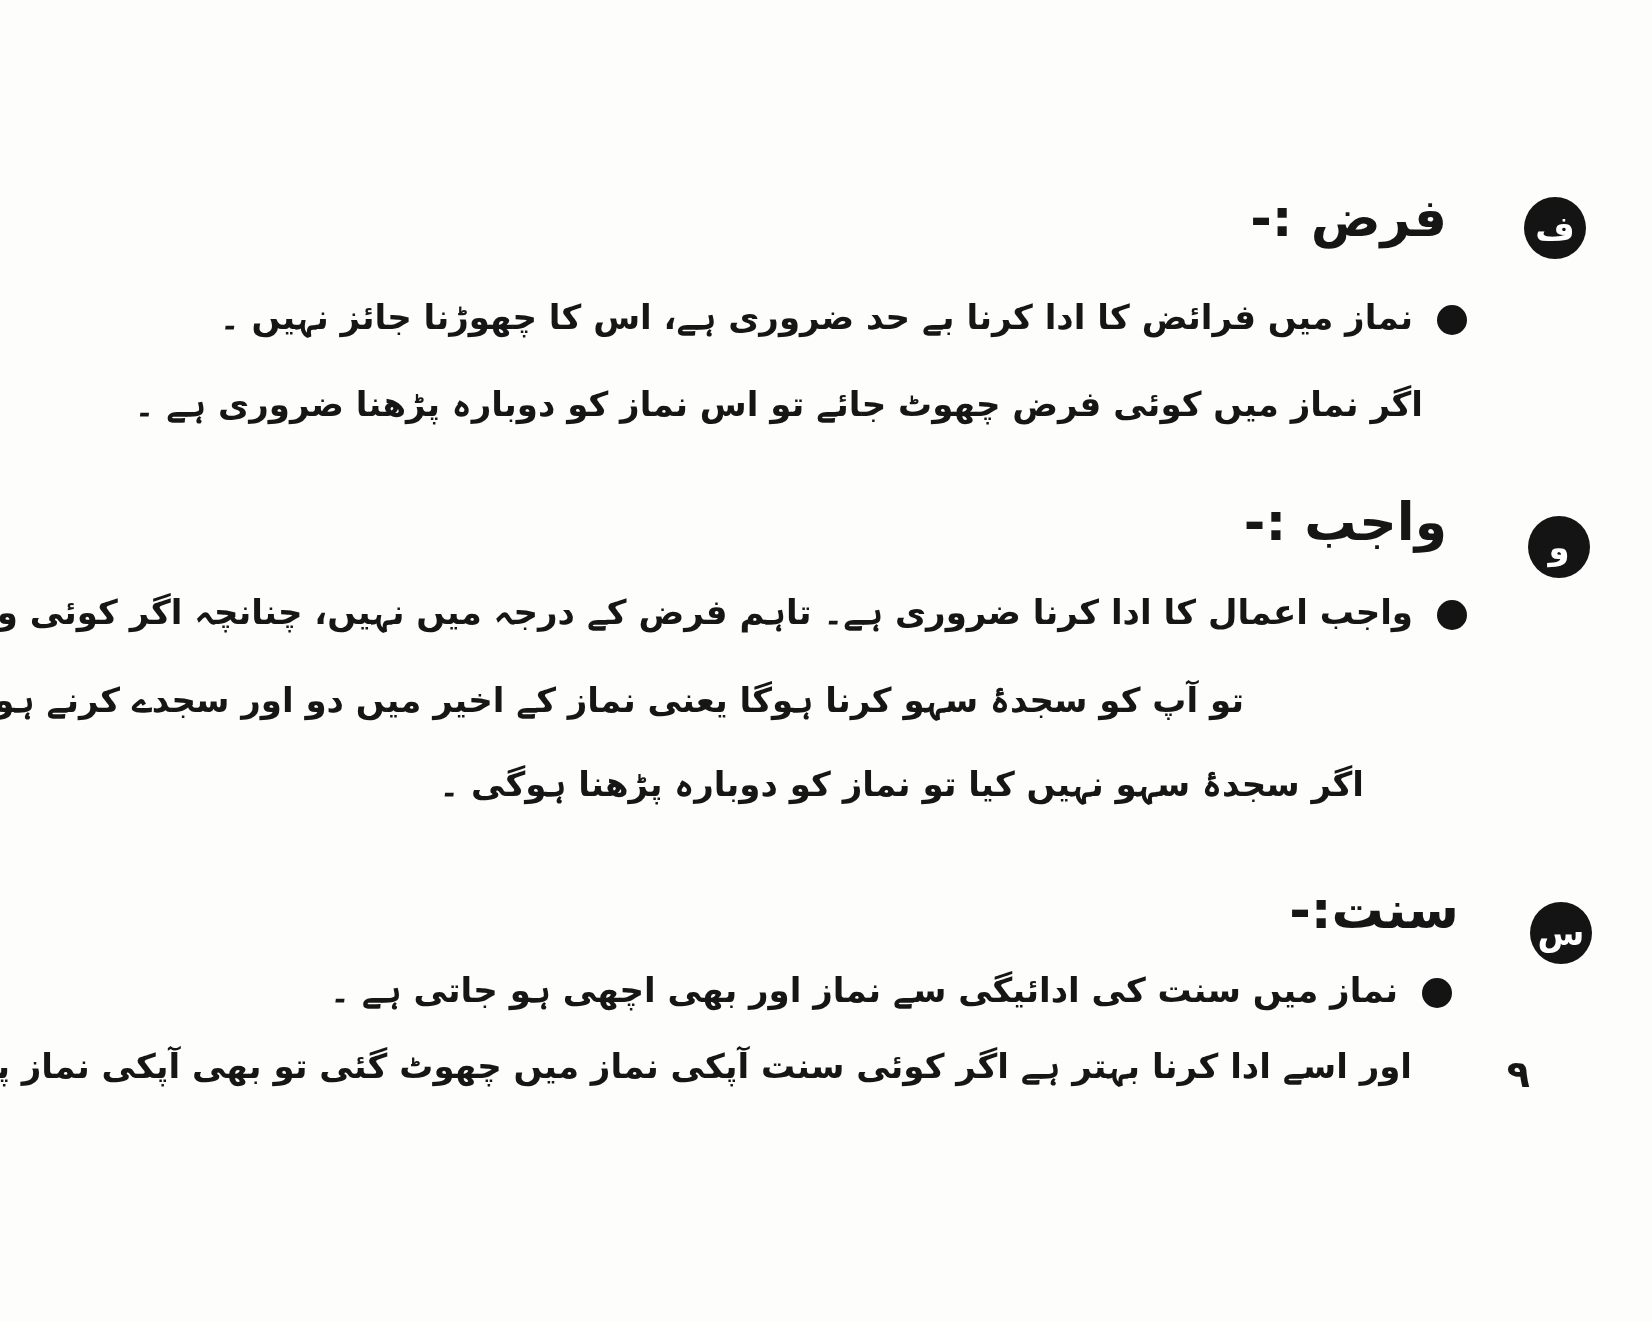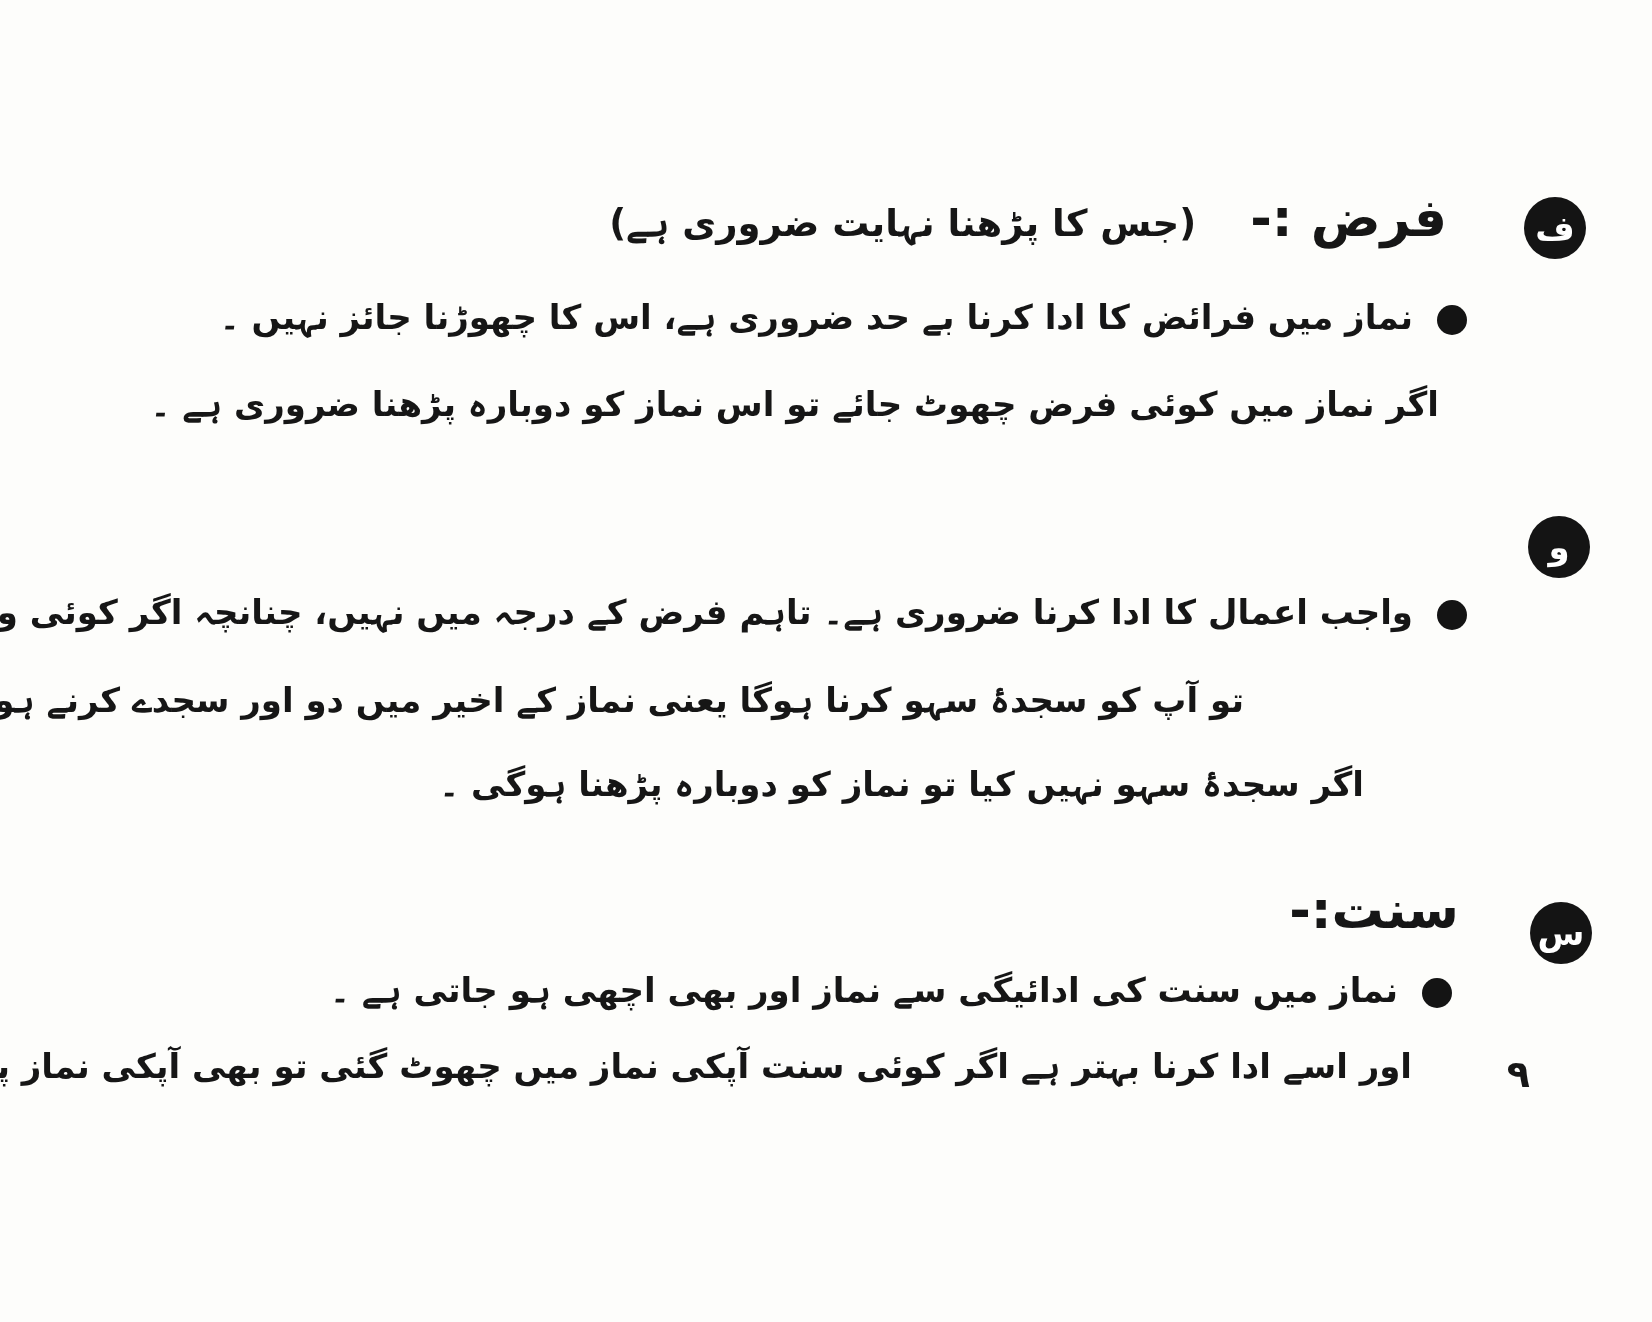--- a/index.html
+++ b/index.html
@@ -73,36 +73,36 @@
 <body>
 
 <div class="page">
 
   <div class="sec">
     <div class="marker" style="left:1524px; top:197px;">
       <span>ف</span>
     </div>
     <div class="heading" style="right:205px; top:188px;">
       <span class="term">فرض :-</span>
-      <span class="note">(جس کا پڑھنا نہایت ضروری ہے)</span>
     </div>
     <div class="row" style="right:185px; top:293px;text-align:right;">
       <span class="dot"></span>
       <span class="txt">نماز میں فرائض کا ادا کرنا بے حد ضروری ہے، اس کا چھوڑنا جائز نہیں ۔</span>
     </div>
-    <div class="row" style="right:213px; top:380px;">
+    <div class="row" style="right:229px; top:380px;">
       <span class="txt">اگر نماز میں کوئی فرض چھوٹ جائے تو اس نماز کو دوبارہ پڑھنا ضروری ہے ۔</span>
     </div>
   </div>
 
   <div class="sec">
     <div class="marker" style="left:1528px; top:516px;">
       <span>و</span>
     </div>
     <div class="heading" style="right:205px; top:492px;">
+      <span class="term">واجب :-</span>
     </div>
     <div class="row" style="right:185px; top:588px;">
       <span class="dot"></span>
       <span class="txt">واجب اعمال کا ادا کرنا ضروری ہے۔ تاہم فرض کے درجہ میں نہیں، چنانچہ اگر کوئی واجب عمل چھوٹ جائے</span>
     </div>
     <div class="row" style="right:408px; top:676px;">
       <span class="txt">تو آپ کو سجدۂ سہو کرنا ہوگا یعنی نماز کے اخیر میں دو اور سجدے کرنے ہونگے)</span>
     </div>
     <div class="row" style="right:288px; top:760px;">
       <span class="txt">اگر سجدۂ سہو نہیں کیا تو نماز کو دوبارہ پڑھنا ہوگی ۔</span>

